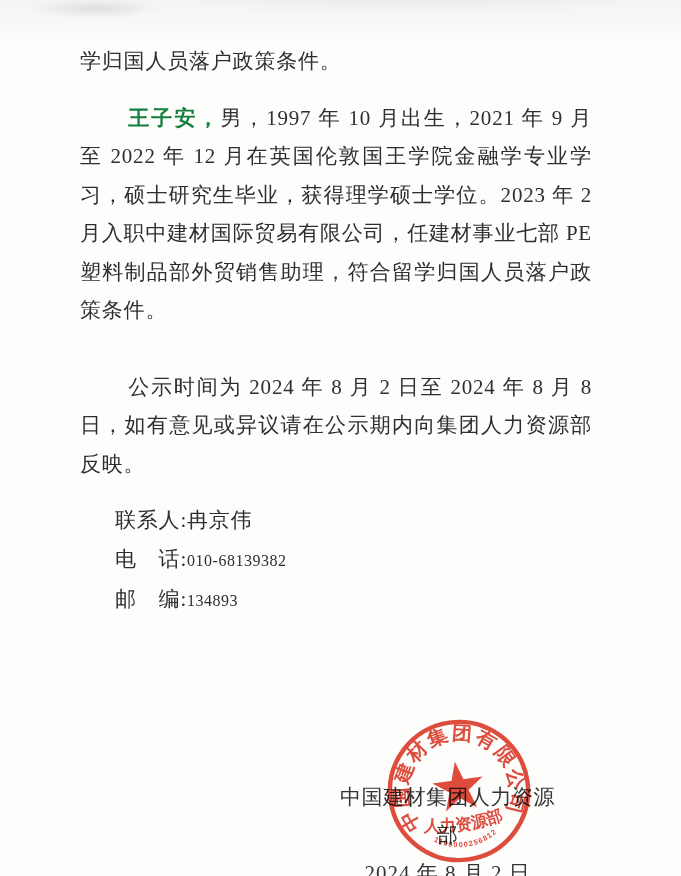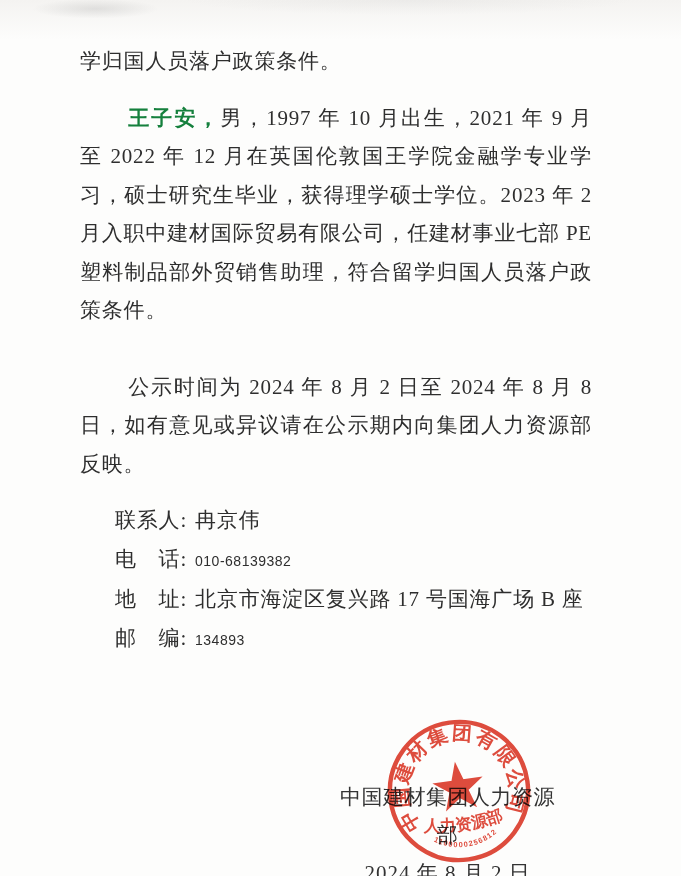--- a/index.html
+++ b/index.html
@@ -26,22 +26,22 @@
   .content p{margin:18px;}
   .para{text-indent:2.3em;}
   .person-name{
     font-family:"Liberation Sans","DejaVu Sans",sans-serif;
     font-weight:700;letter-spacing:1px;color:#15803d;
   }
   .notice{margin-top:38px !important;text-indent:2.3em;}
   .contacts{margin:0;padding:0;list-style:none;margin-left:53px;}
   .contact-row{line-height:38.5px;white-space:nowrap;}
   .contact-label{display:inline-block;min-width:68px;}
-  .contact-value{margin-left:8px;}
-  .mono{font-family:Liberation Sans, sans-serif;font-size:14px;letter-spacing:.5px;}
+  .contact-value{}
+  .mono{font-family:Liberation Serif, serif;font-size:16px;letter-spacing:.5px;}
   .signature{
     position:absolute;left:340px;top:778px;width:215px;text-align:center;
     font-size:21px;line-height:38px;letter-spacing:.5px;color:#333;
   }
   .signature .sig-date{letter-spacing:1px;}
   .seal{
     position:absolute;left:385px;top:717px;width:148px;height:148px;
     transform:rotate(-8deg);
     mix-blend-mode:multiply;opacity:.9;
     pointer-events:none;
@@ -59,21 +59,20 @@
   <p>学归国人员落户政策条件。</p>
 
   <p class="para"><span class="person-name">王子安，</span><span>男，1997 年 10 月出生，2021 年 9 月至 2022 年 12 月在英国伦敦国王学院金融学专业学习，硕士研究生毕业，获得理学硕士学位。2023 年 2 月入职中建材国际贸易有限公司，任建材事业七部 PE 塑料制品部外贸销售助理，符合留学归国人员落户政策条件。</span></p>
 
 
   <p class="notice">公示时间为 2024 年 8 月 2 日至 2024 年 8 月 8 日，如有意见或异议请在公示期内向集团人力资源部反映。</p>
 
   <ul class="contacts">
     <li class="contact-row"><span class="contact-label">联系人:</span><span class="contact-value">冉京伟</span></li>
     <li class="contact-row"><span class="contact-label">电　话:</span><span class="contact-value mono">010-68139382</span></li>
-    <li class="contact-row"><span class="contact-label">地　址:</span><span class="contact-value">北京市海淀区复兴路 17 号国海广场 B 座</span></li>
     <li class="contact-row"><span class="contact-label">邮　编:</span><span class="contact-value mono">134893</span></li>
   </ul>
 </div>
 
 <div class="signature">
   <div class="sig-org">中国建材集团人力资源部</div>
   <div class="sig-date">2024 年 8 月 2 日</div>
 </div>
 
 <div class="seal">

